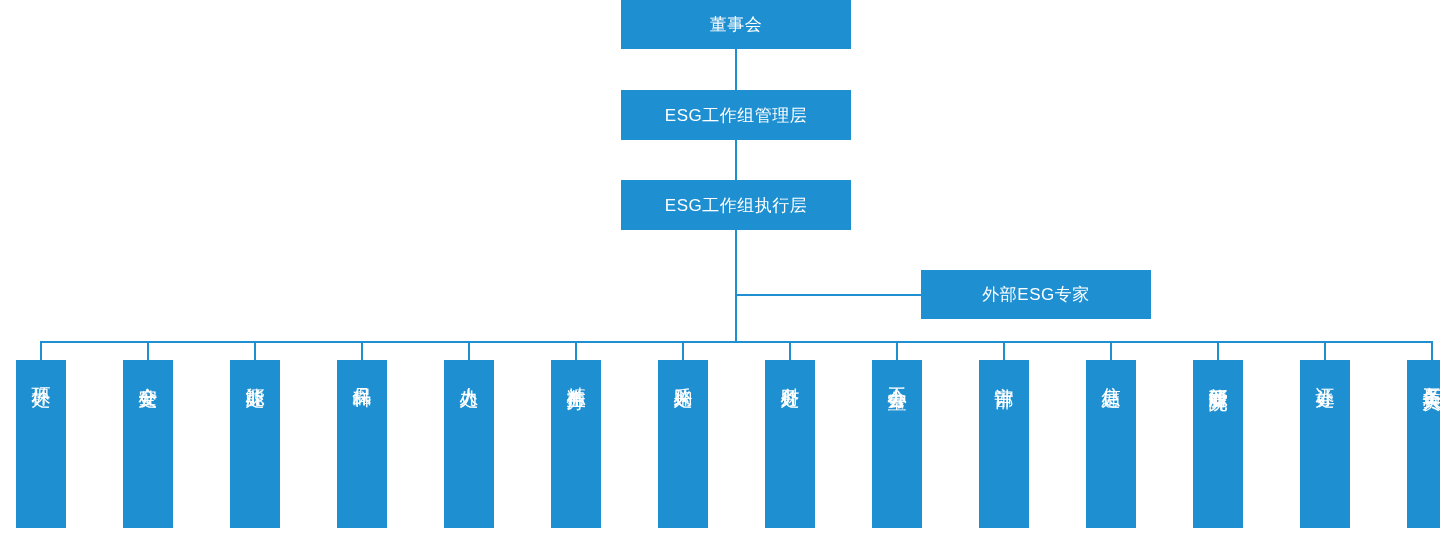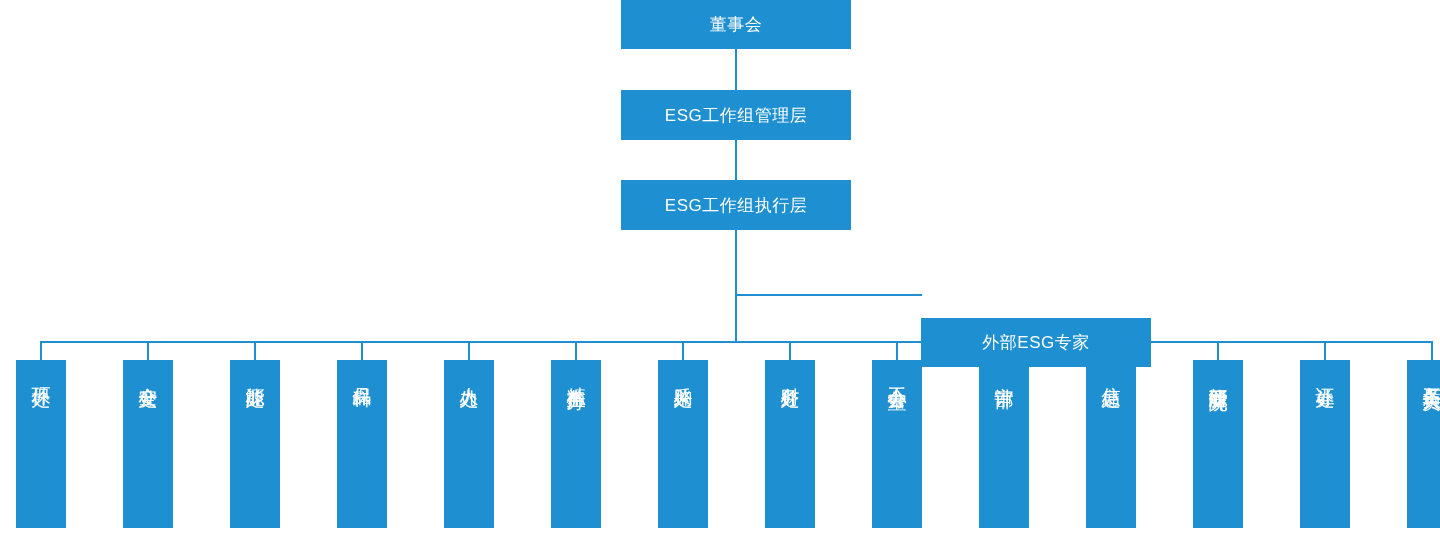--- a/index.html
+++ b/index.html
@@ -100,21 +100,21 @@
   </div>
 
   <div class="node top" style="left:605px; top:180px; width:230px; height:50px;">
     <span>ESG工作组执行层</span>
   </div>
 
   <div class="node top" style="left:605px; top:90px; width:230px; height:50px;">
     <span>ESG工作组管理层</span>
   </div>
 
-  <div class="node top" style="left:905px; top:270px; width:230px; height:49px;margin-top:48px;">
+  <div class="node top" style="left:905px; top:270px; width:230px; height:49px;">
     <span>外部ESG专家</span>
   </div>
 
   <div class="node dept" style="left:0px; top:360px; width:50px; height:168px;">
     <span class="vtext">环保处</span>
   </div>
   <div class="node dept" style="left:107px; top:360px; width:50px; height:168px;">
     <span class="vtext">安全处</span>
   </div>
   <div class="node dept" style="left:214px; top:360px; width:50px; height:168px;">

